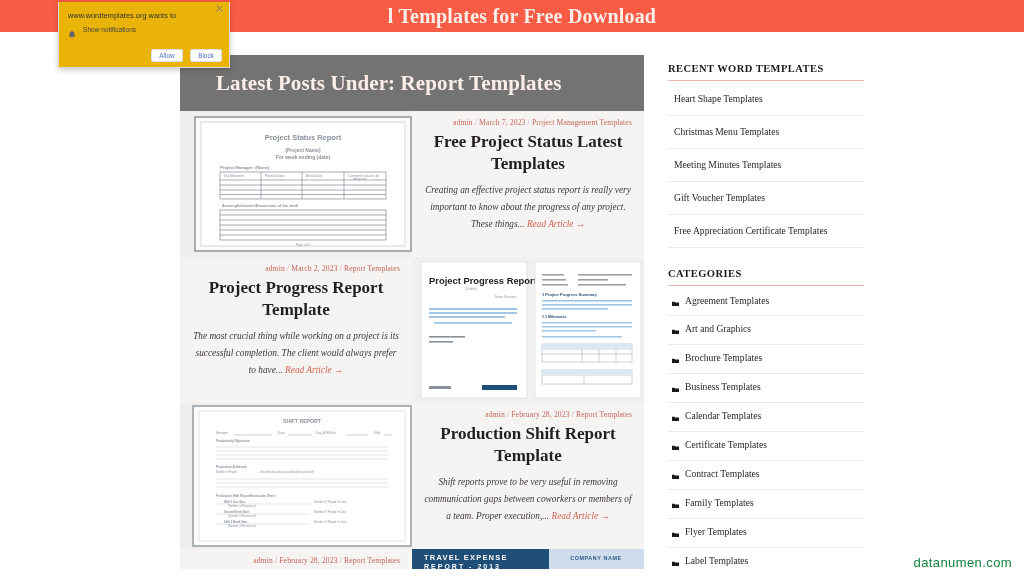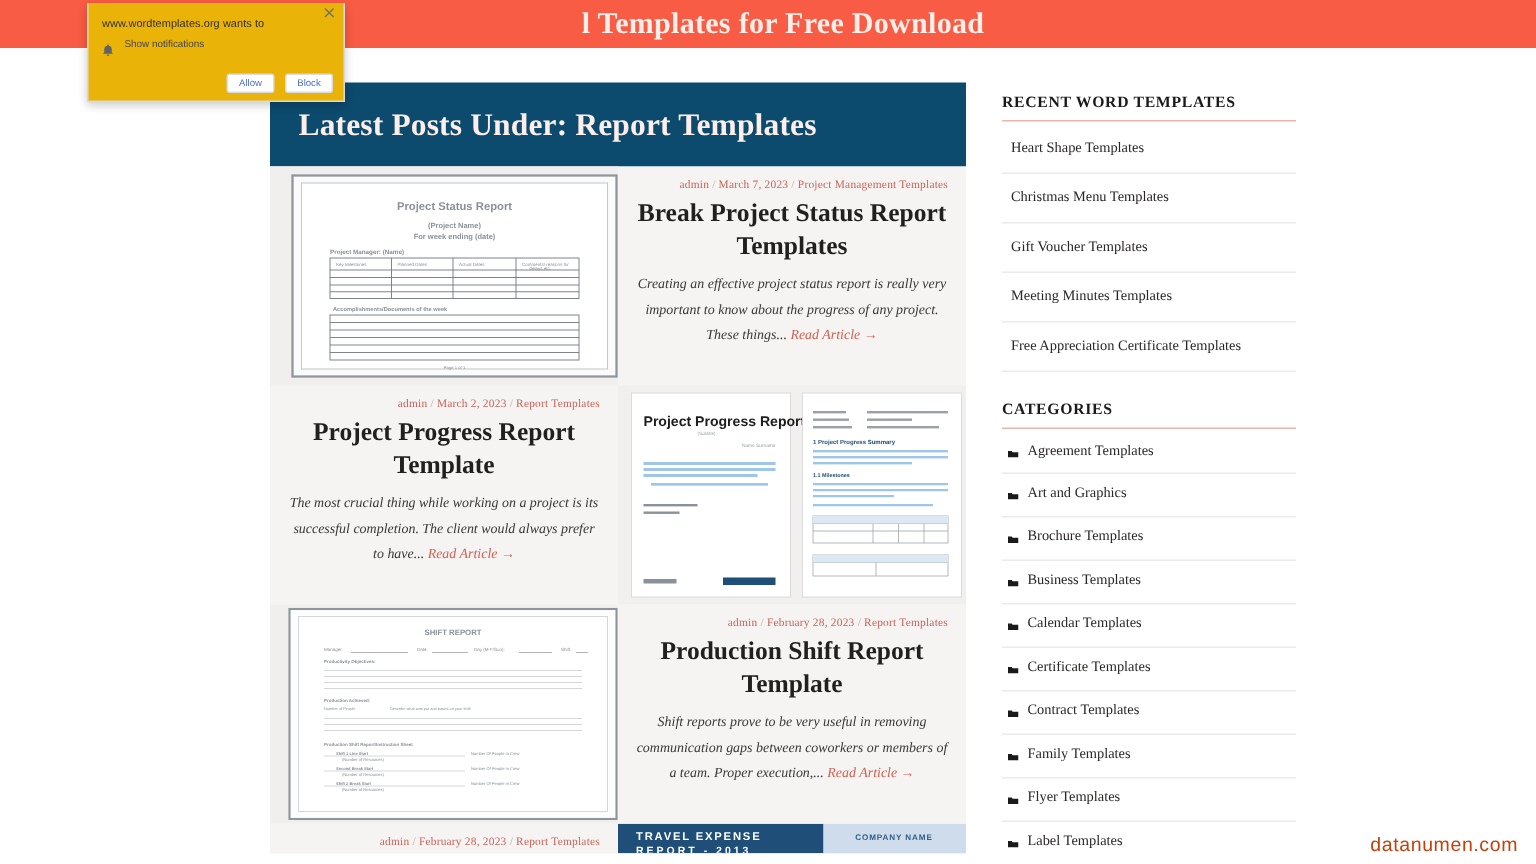--- a/index.html
+++ b/index.html
@@ -48,25 +48,25 @@
     left: 180px;
     width: 684px;
     display: flex;
     gap: 24px;
   }
 
   
   .main-col { width: 464px; }
 
   .archive-banner {
-    background: #0c4a6e;
+    background: #737373;
     height: 56px;
     display: flex;
     align-items: center;
-    padding-left: 19px;
+    padding-left: 36px;
   }
   .archive-banner .archive-title {
     font-size: 21px;
     font-weight: 700;
     color: #fdeeea;
     letter-spacing: .1px;
   }
 
   .post {
     display: flex;
@@ -200,21 +200,21 @@
     font-family: "Liberation Sans", sans-serif;
   }
 
   
   .watermark {
     position: absolute;
     right: 12px;
     bottom: 6px;
     font-family: "Liberation Sans", sans-serif;
     font-size: 13px;
-    color: #c2410c;
+    color: #15803d;
     letter-spacing: .4px;
     z-index: 40;
   }
   .doc-text { fill: #8a9199; }
 </style>
 </head>
 <body>
 
 <div class="site-header">
   <h1>l Templates for Free Download</h1>
@@ -265,21 +265,21 @@
               <line x1="26" y1="114" x2="192" y2="114"></line>
               <line x1="26" y1="119" x2="192" y2="119"></line>
             </g>
             <text x="109" y="130" class="doc-text" text-anchor="middle" font-size="2.8" font-family="Liberation Sans, sans-serif">Page 1 of 1</text>
           </svg>
         </div>
         <div class="post-text">
           <div class="post-meta">
             <span>admin</span><span class="sep"> / </span><span>March 7, 2023</span><span class="sep"> / </span><span>Project Management Templates</span>
           </div>
-          <h2 class="post-title">Break Project Status Report Templates</h2>
+          <h2 class="post-title">Free Project Status Latest Templates</h2>
           <p class="post-excerpt"><span>Creating an effective project status report is really very important to know about the progress of any project. These things...</span> <span class="read-link">Read Article →</span></p>
         </div>
       </article>
 
       <article class="post reverse">
         <div class="post-thumb">
           <svg width="226" height="144" viewBox="0 0 226 144" aria-hidden="true">
             <rect x="0" y="0" width="226" height="144" fill="#f1f0ef"></rect>
             <rect x="3" y="4" width="106" height="136" fill="#ffffff" stroke="#d8d8d8" stroke-width=".6"></rect>
             <text x="11" y="26" fill="#1d1d1d" font-size="9.4" font-weight="bold" font-family="Liberation Sans, sans-serif">Project Progress Report</text>
@@ -429,22 +429,22 @@
 
     </div>
 
     <aside class="sidebar">
 
       <section class="widget">
         <div class="widget-title">RECENT WORD TEMPLATES</div>
         <ul class="recent-list">
           <li><span>Heart Shape Templates</span></li>
           <li><span>Christmas Menu Templates</span></li>
+          <li><span>Meeting Minutes Templates</span></li>
           <li><span>Gift Voucher Templates</span></li>
-          <li><span>Meeting Minutes Templates</span></li>
           <li><span>Free Appreciation Certificate Templates</span></li>
         </ul>
       </section>
 
       <section class="widget">
         <div class="widget-title">CATEGORIES</div>
         <ul class="cat-list">
           <li>
             <span class="folder-icon"><svg width="7" height="5" viewBox="0 0 7 5">
                   <path d="M0 .7h2.4l.7.8H7V5H0z" fill="#1c1a19"></path>

